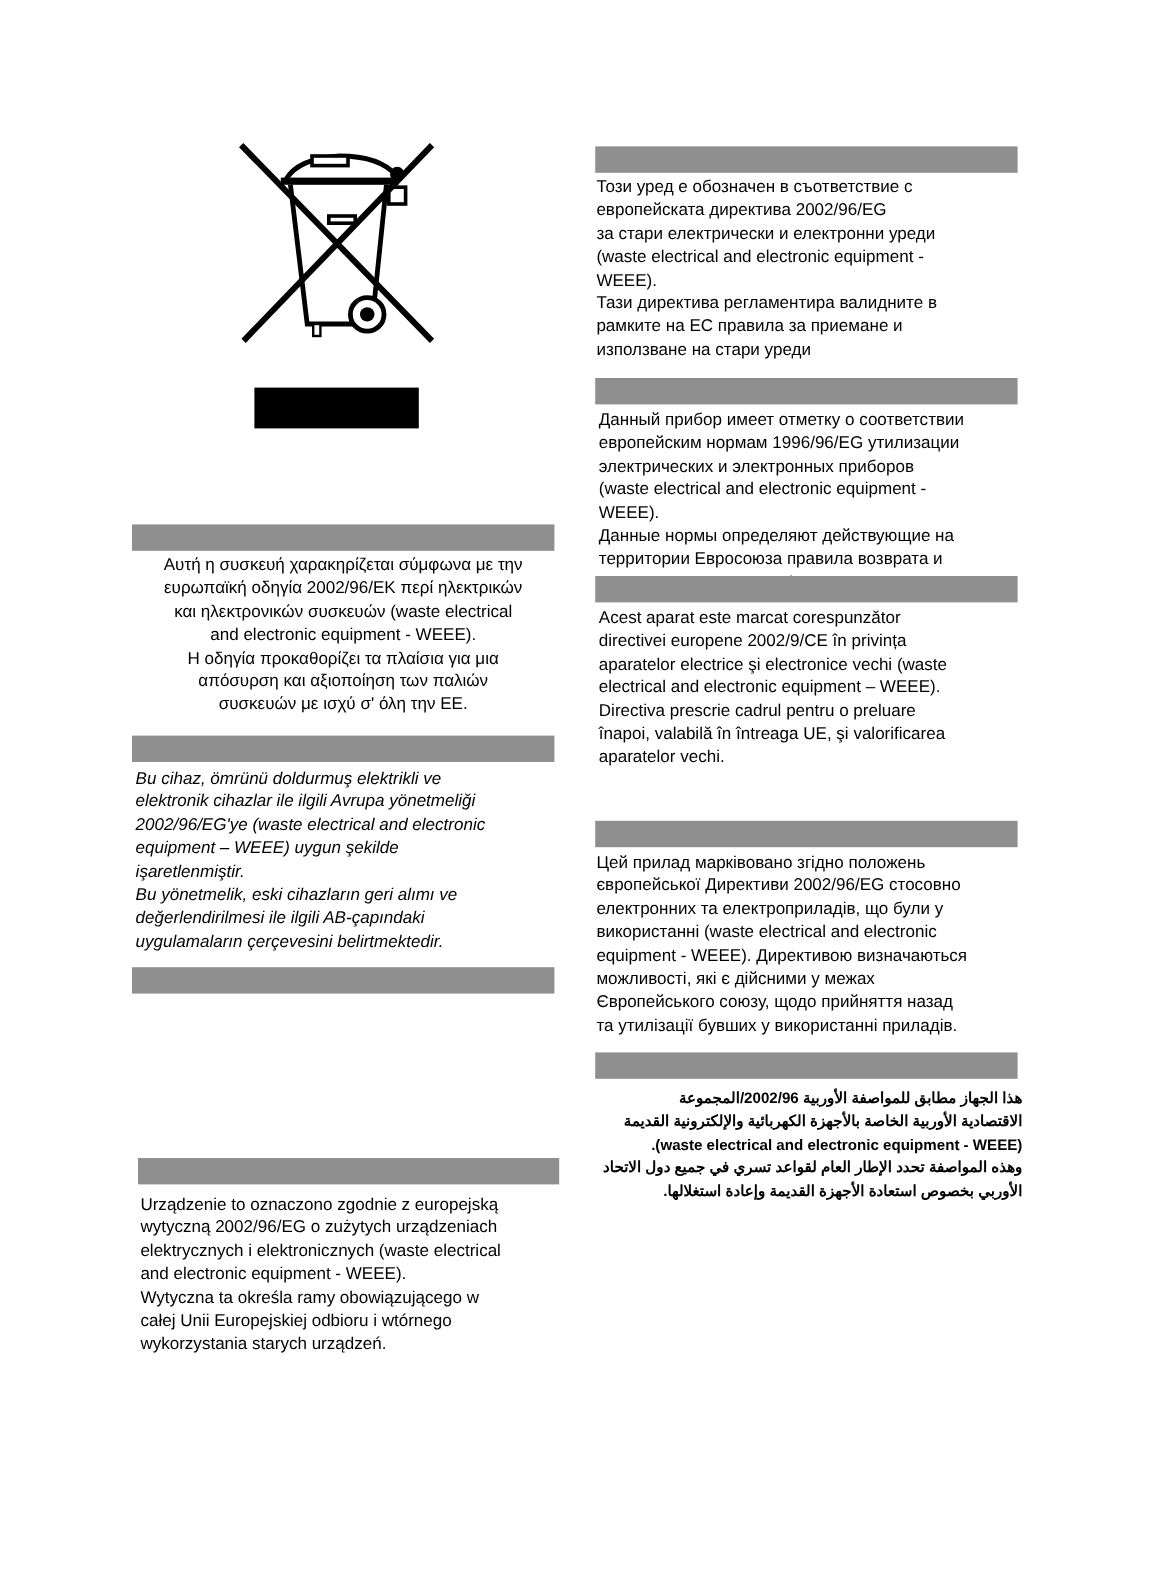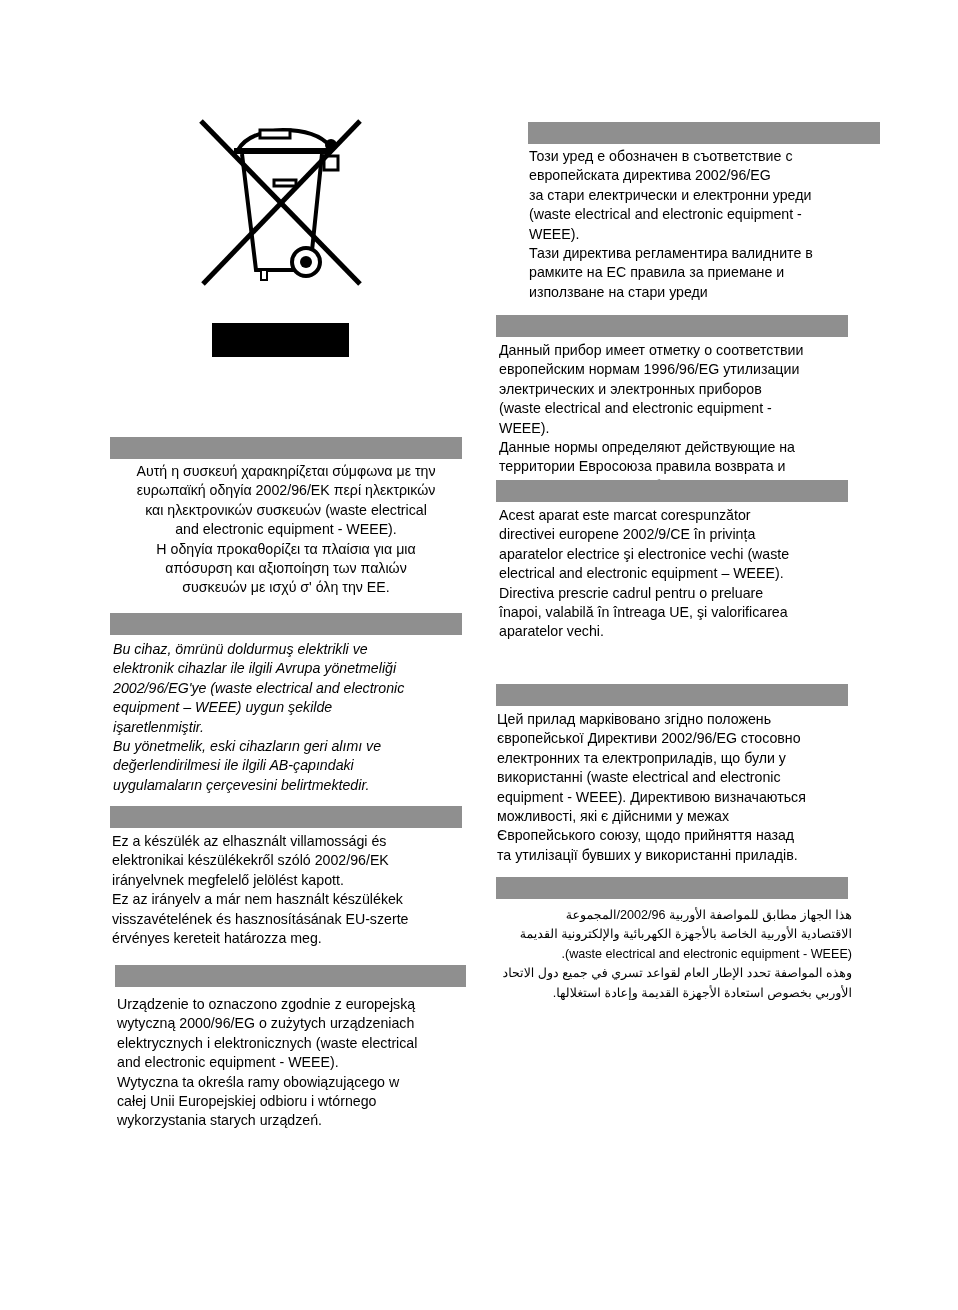--- a/index.html
+++ b/index.html
@@ -3,21 +3,21 @@
 <meta charset="utf-8">
 <style>
   html, body { margin: 0; padding: 0; background: #ffffff; }
   body { width: 958px; height: 1310px; position: relative; overflow: hidden;
          font-family: "Liberation Sans", sans-serif; color: #000; }
   .weee-symbol { position: absolute; left: 198px; top: 118px; width: 166px; height: 170px; }
   .black-bar { position: absolute; left: 212px; top: 323px; width: 137px; height: 34px; background: #000; }
   .section { position: absolute; }
   .section .bar { height: 22px; background: #8f8f8f; }
   .section .body { font-size: 14.2px; line-height: 19.4px; white-space: pre-line; margin-top: 3px; }
-  .section .body.rtl { direction: rtl; text-align: right; font-size: 12.6px; line-height: 19.4px; }
+  .section .body.rtl { direction: rtl; text-align: right; font-size: 12.6px; line-height: 19.4px; font-weight: bold; }
 </style>
 </head>
 <body>
 
 <div class="weee-symbol">
   <svg width="166" height="170" viewBox="0 0 166 170">
 
     <path d="M40 32 Q50 14 85 12 Q118 12 132 28" fill="none" stroke="#000" stroke-width="4"></path>
     <rect x="62" y="12" width="30" height="8" fill="#fff" stroke="#000" stroke-width="3"></rect>
     <rect x="36" y="30" width="98" height="6" fill="#000"></rect>
@@ -56,40 +56,34 @@
 2002/96/EG'ye (waste electrical and electronic
 equipment – WEEE) uygun şekilde
 işaretlenmiştir.
 Bu yönetmelik, eski cihazların geri alımı ve
 değerlendirilmesi ile ilgili AB-çapındaki
 uygulamaların çerçevesini belirtmektedir.</div>
 </div>
 
 <div class="section" style="left:110px; top:806px; width:352px;">
   <div class="bar"></div>
-  <div class="body" style="margin-left:2px; margin-top:4px;">Ez a készülék az elhasznált villamossági és
-elektronikai készülékekről szóló 2002/96/EK
-irányelvnek megfelelő jelölést kapott.
-Ez az irányelv a már nem használt készülékek
-visszavételének és hasznosításának EU-szerte
-érvényes kereteit határozza meg.</div>
 </div>
 
 <div class="section" style="left:115px; top:965px; width:351px;">
   <div class="bar"></div>
   <div class="body" style="margin-left:2px; margin-top:8px;">Urządzenie to oznaczono zgodnie z europejską
-wytyczną 2000/96/EG o zużytych urządzeniach
+wytyczną 2002/96/EG o zużytych urządzeniach
 elektrycznych i elektronicznych (waste electrical
 and electronic equipment - WEEE).
 Wytyczna ta określa ramy obowiązującego w
 całej Unii Europejskiej odbioru i wtórnego
 wykorzystania starych urządzeń.</div>
 </div>
 
-<div class="section" style="left:496px; top:122px; width:352px;margin-left:32px;">
+<div class="section" style="left:496px; top:122px; width:352px;">
   <div class="bar"></div>
   <div class="body" style="margin-left:1px; margin-top:3px;">Този уред е обозначен в съответствие с
 европейската директива 2002/96/EG
 за стари електрически и електронни уреди
 (waste electrical and electronic equipment -
 WEEE).
 Тази директива регламентира валидните в
 рамките на ЕС правила за приемане и
 използване на стари уреди</div>
 </div>

